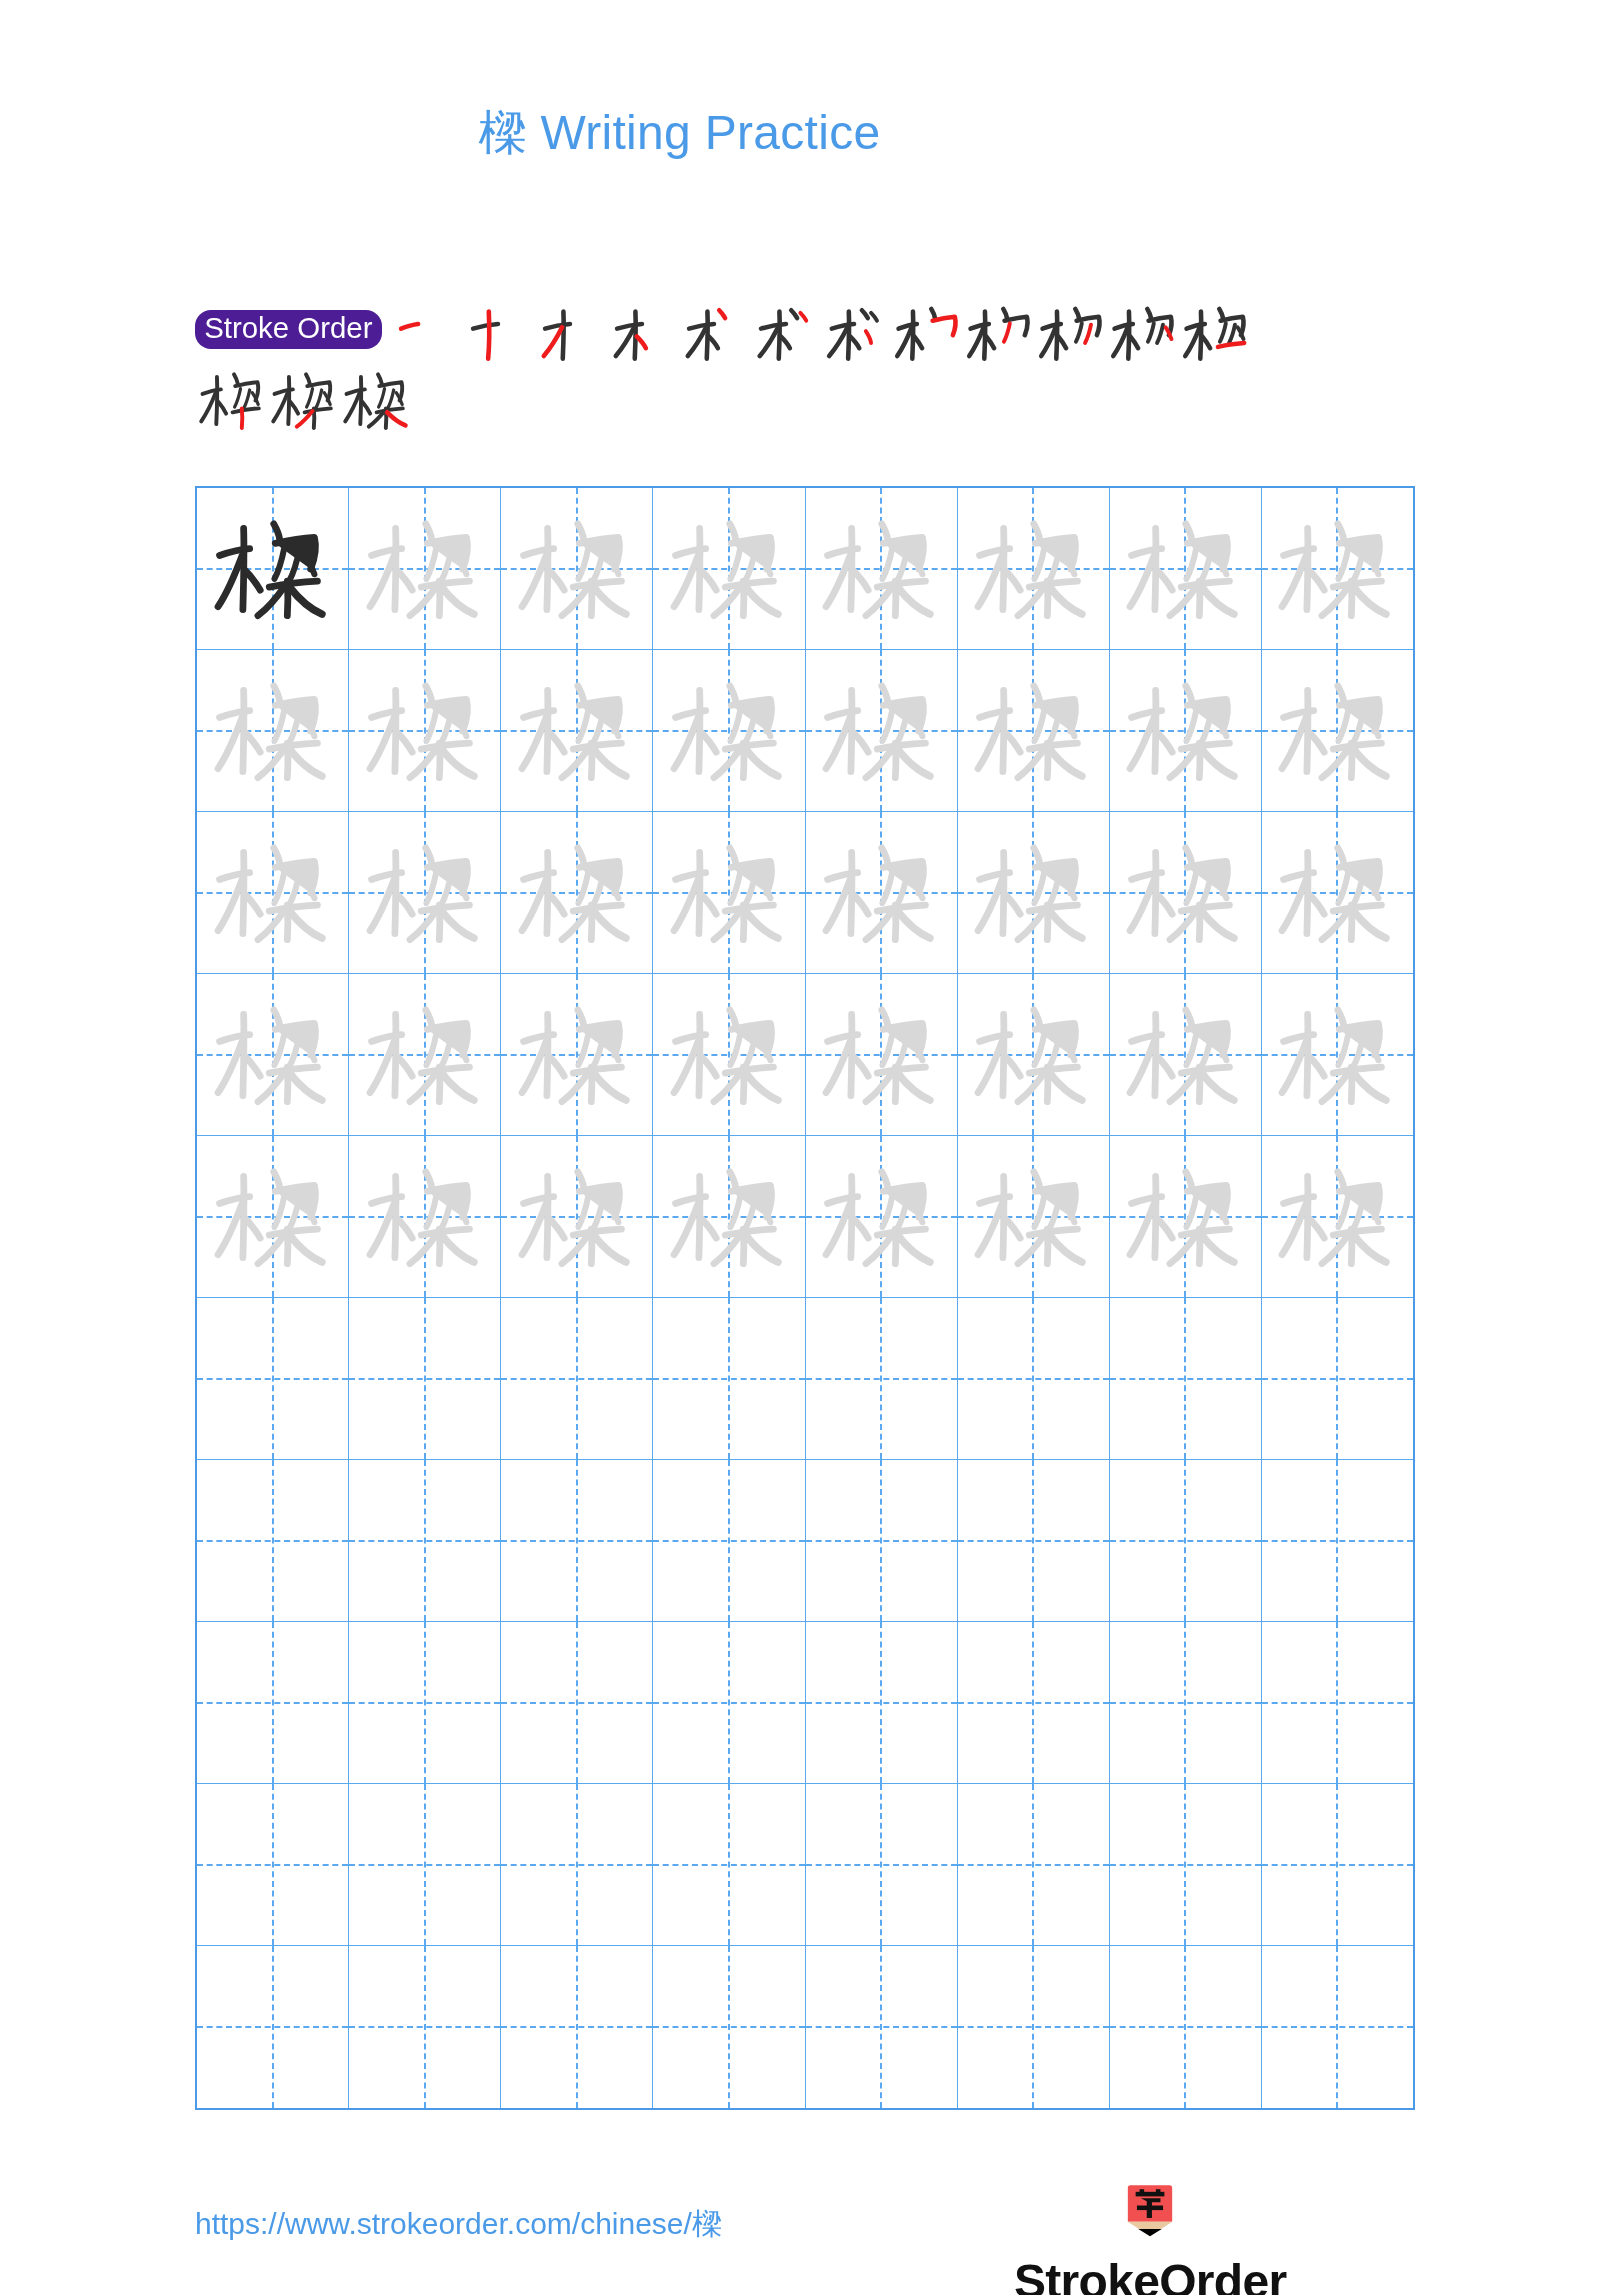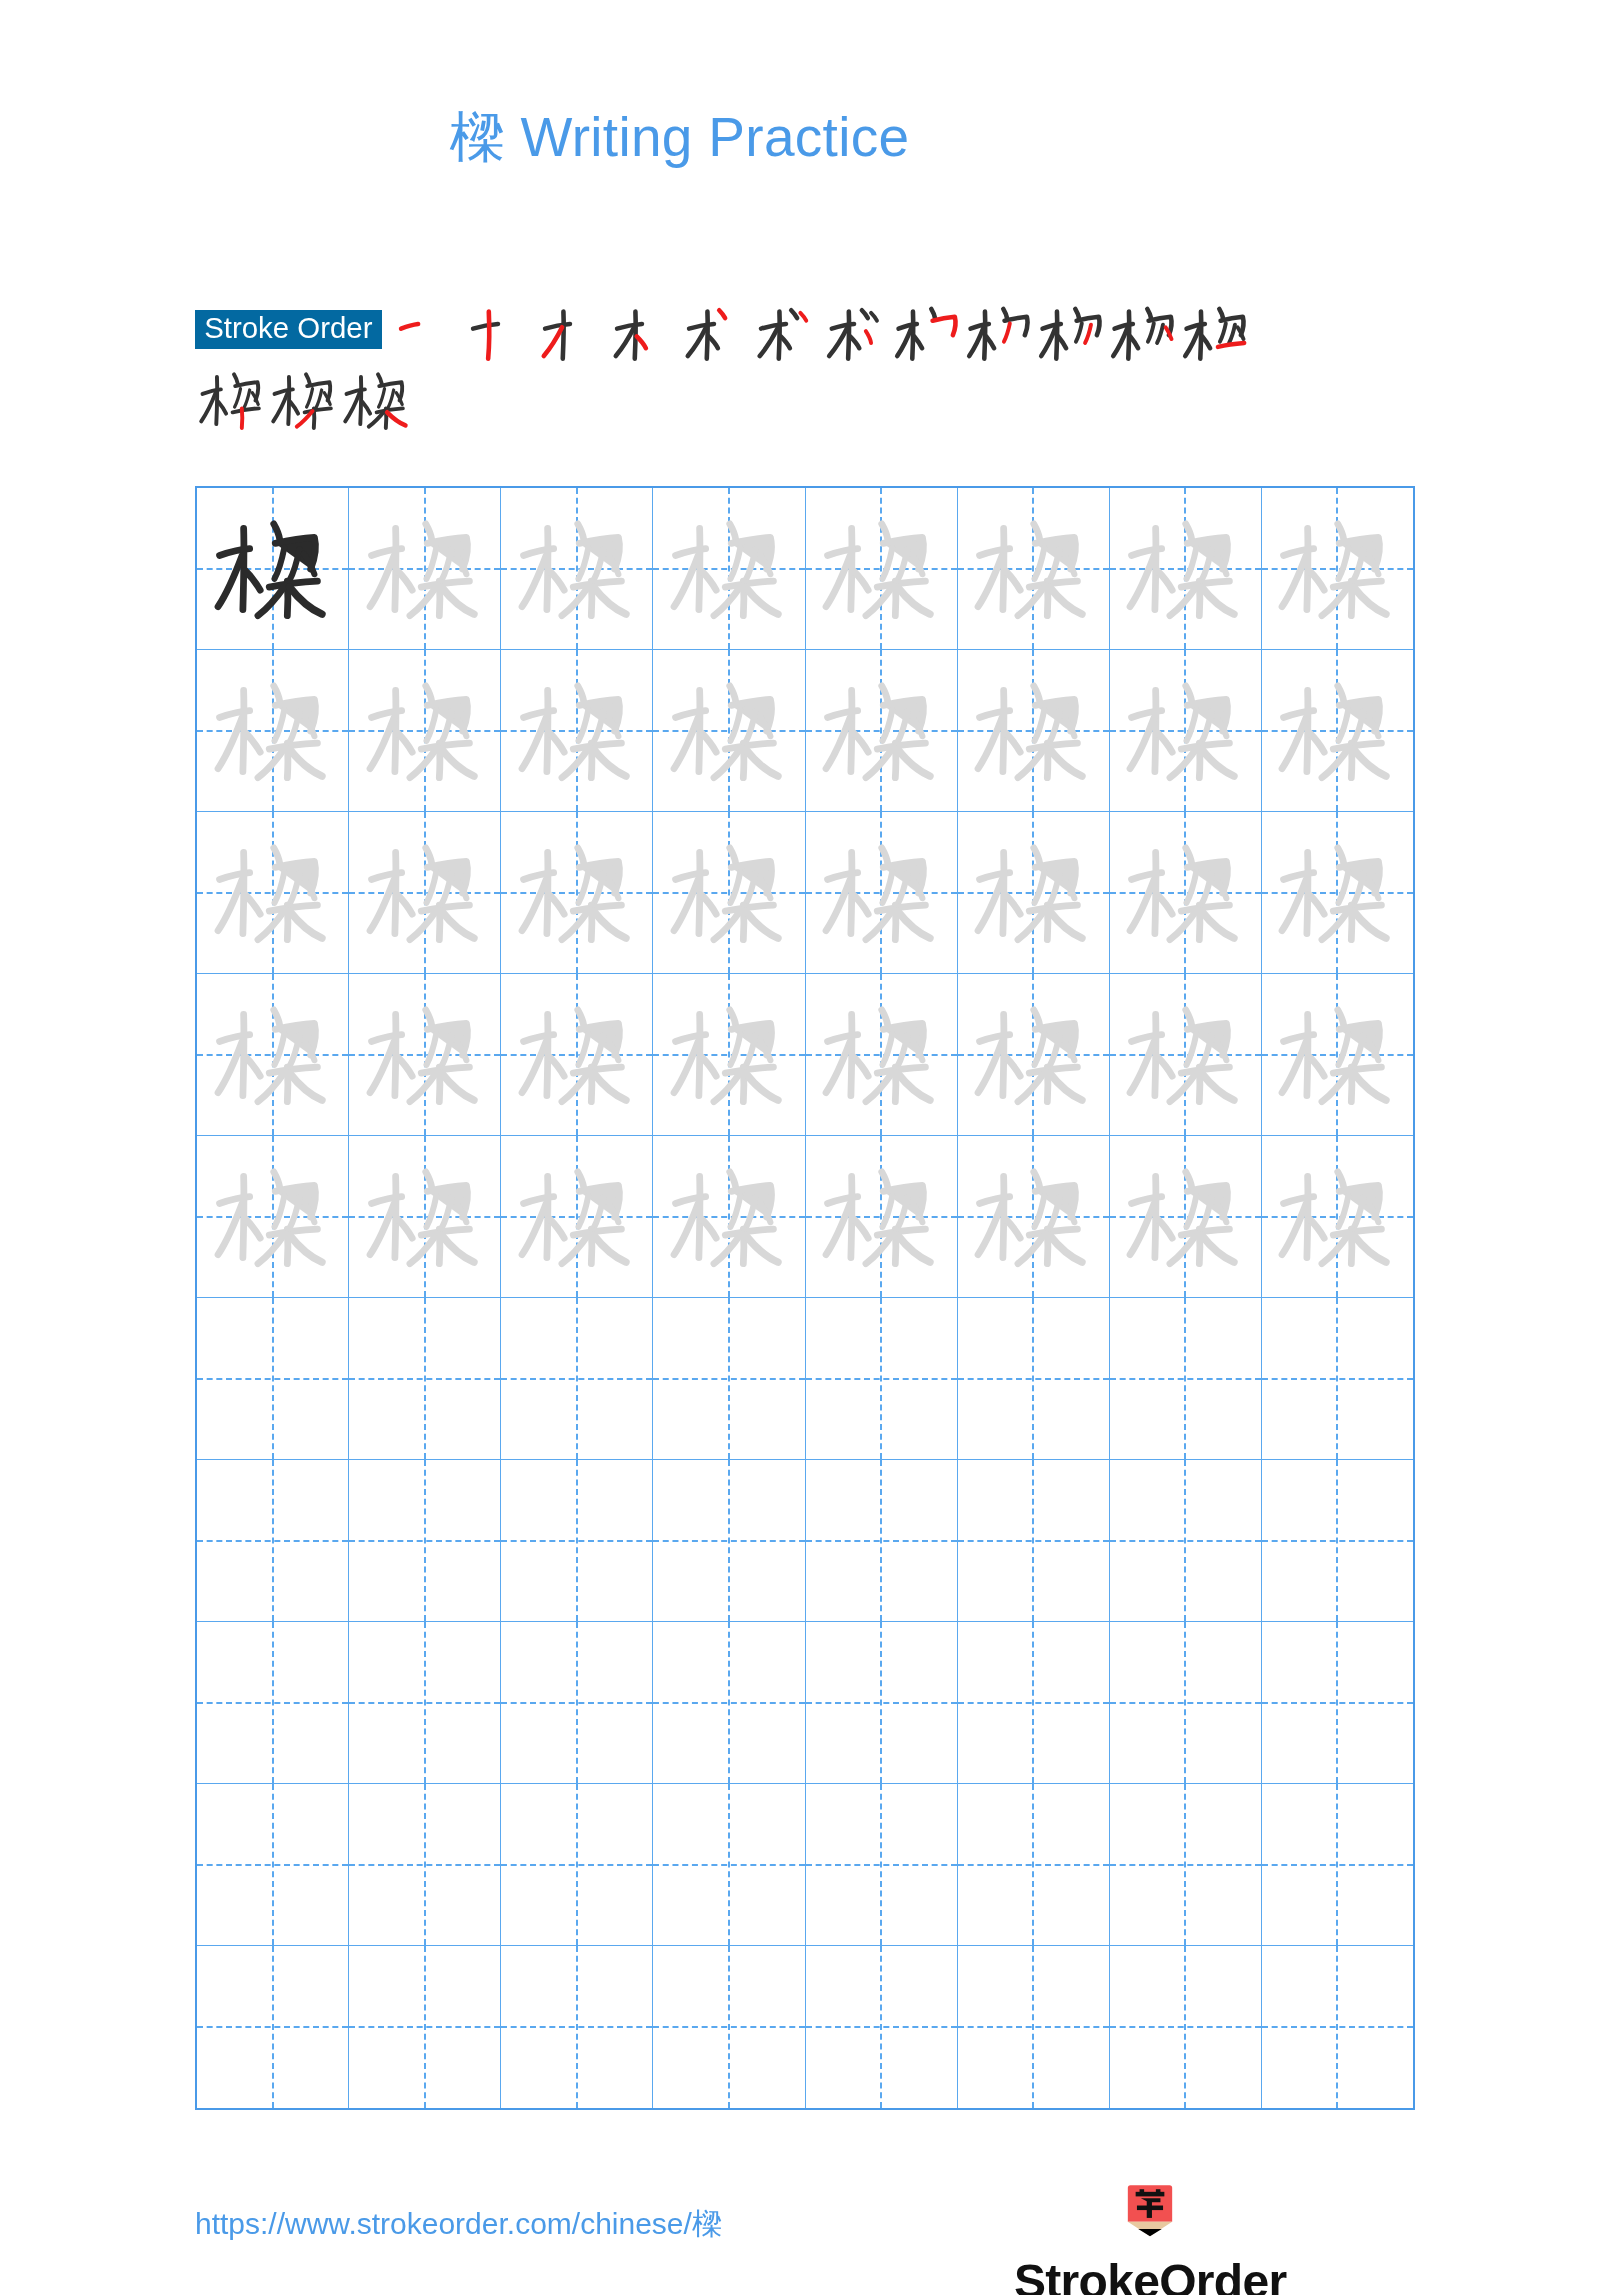--- a/index.html
+++ b/index.html
@@ -15,21 +15,21 @@
     overflow: hidden;
   }
 
   
   .page-title {
     position: absolute;
     top: 101px;
     left: 0;
     width: 1359px;
     text-align: center;
-    font-size: 55px;
+    font-size: 48px;
     font-weight: 400;
     color: #4a9ae8;
     letter-spacing: 0.3px;
     white-space: nowrap;
   }
   .page-title .han {
     font-family: "DejaVu Sans", sans-serif;
   }
 
   
@@ -40,26 +40,26 @@
     width: 1230px;
   }
   .so-line {
     display: block;
     line-height: 71px;
     white-space: nowrap;
   }
   .so-badge {
     display: inline-block;
     vertical-align: middle;
-    background: #0369a1;
+    background: #4c1d95;
     color: #ffffff;
     font-size: 29.4px;
     font-weight: 400;
     padding: 2.6px 9.2px 5.2px 9.2px;
-    border-radius: 0;
+    border-radius: 16px;
     line-height: 1.05;
     margin-right: 6.5px;
     position: relative;
     top: -2.6px;
   }
   .so-step {
     display: inline-block;
     vertical-align: middle;
     width: 72px;
     height: 71px;

